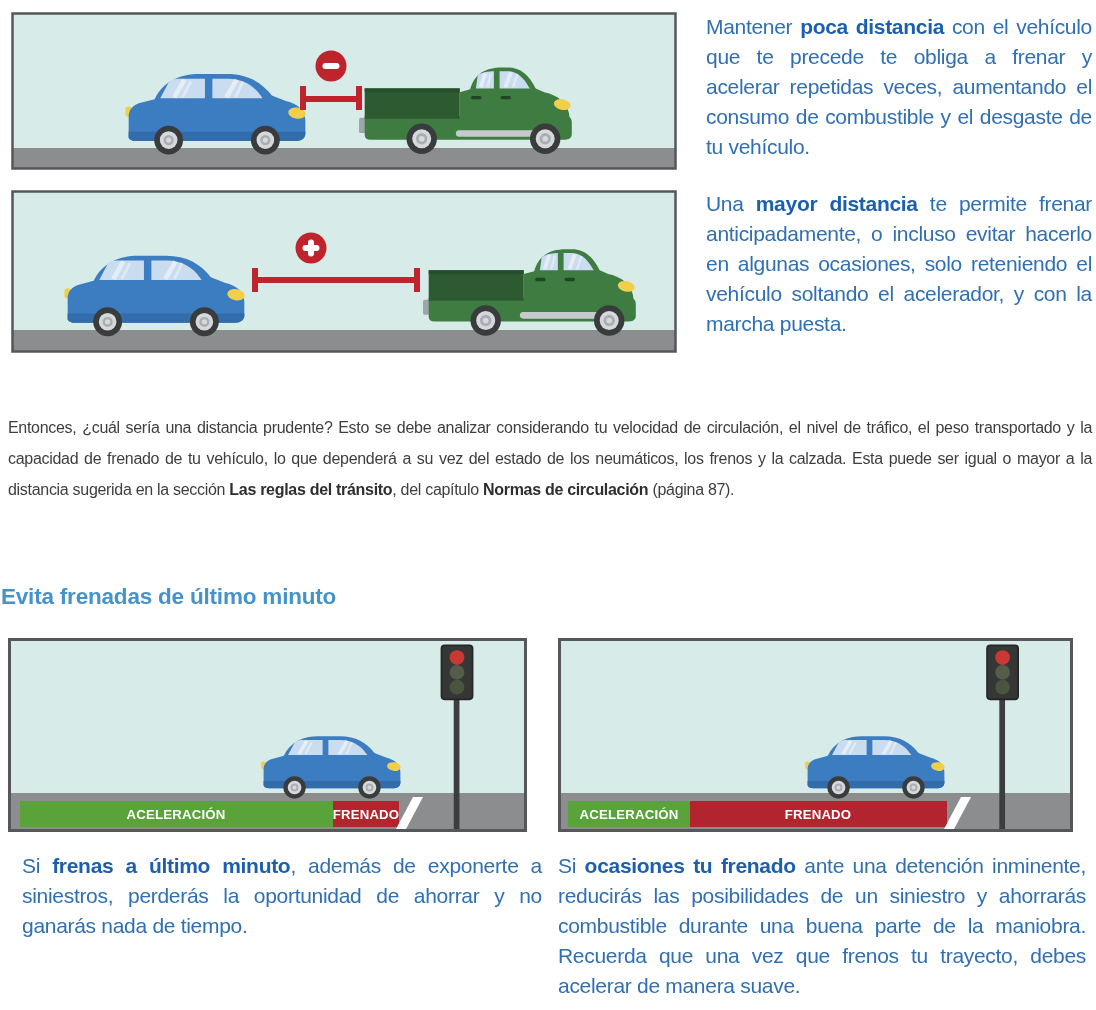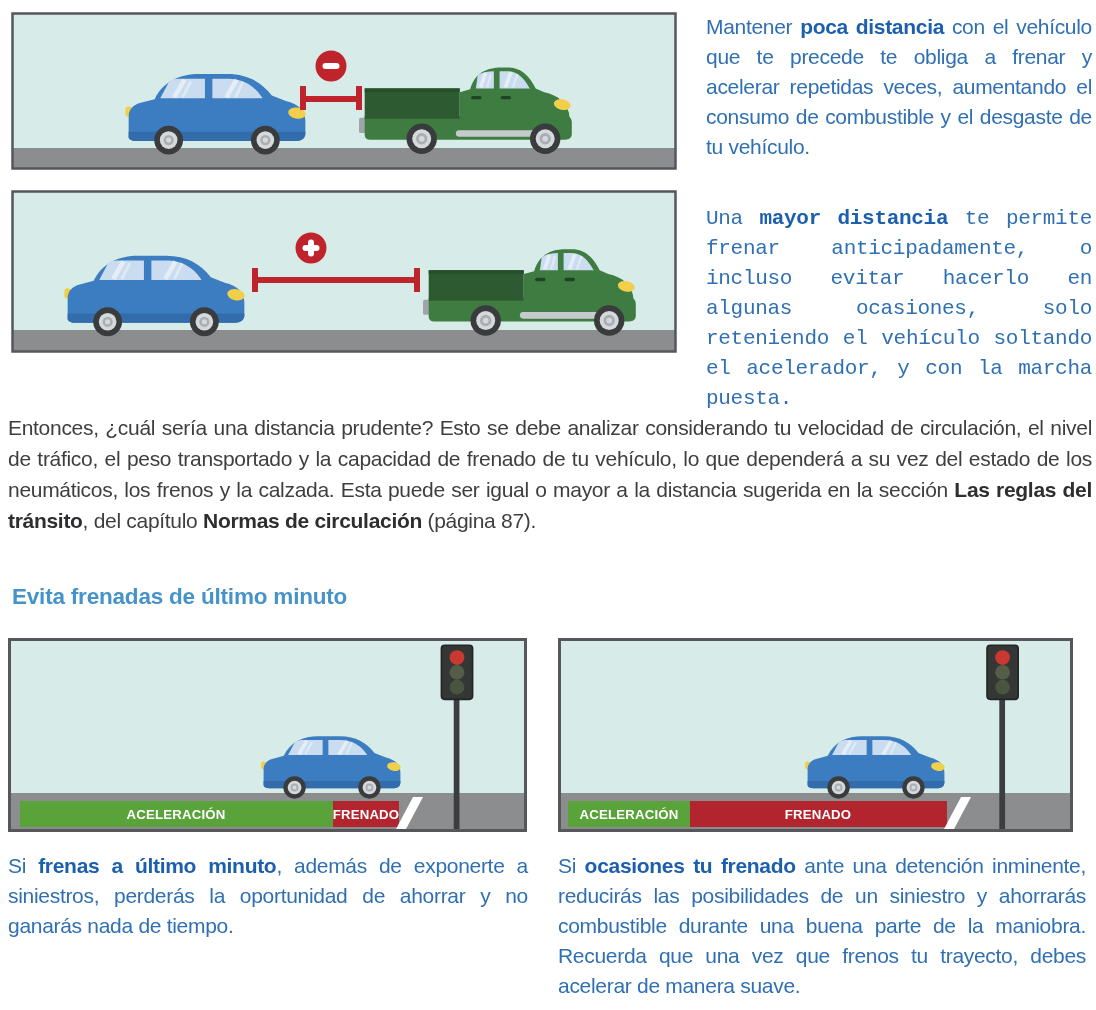--- a/index.html
+++ b/index.html
@@ -4,21 +4,21 @@
 <style>
   html,body { margin:0; padding:0; background:#ffffff; }
   .page {
     position:relative; width:1096px; height:1002px; background:#ffffff;
     font-family:"Liberation Sans", sans-serif; overflow:hidden;
   }
   .abs { position:absolute; }
   .par { text-align:justify; letter-spacing:-0.3px; }
   .par-blue { color:var(--paragraph-blue,#2f6fb3); font-size:21px; line-height:30px; }
   .par-blue b { color:var(--paragraph-blue-bold,#1b5fae); font-weight:700; }
-  .par-dark { color:var(--body-dark,#3e3e40); font-size:21px; line-height:31px; }
+  .par-dark { color:var(--body-dark,#3e3e40); font-size:16px; line-height:31px; }
   .par-dark b { color:#2e2e30; font-weight:700; }
   .heading { color:var(--heading-blue,#4593c9); font-size:22.5px; font-weight:700; letter-spacing:-0.2px; }
   .illus { display:block; }
   svg .bar-label {
     font-family:"Liberation Sans", sans-serif; font-weight:700;
     fill:#ffffff; font-size:13.2px; letter-spacing:0.2px;
   }
   .divider { background:var(--paragraph-blue,#2f6fb3); }
 </style>
 </head>
@@ -123,25 +123,25 @@
       <rect x="241" y="87" width="168" height="6"></rect>
     </g>
     <g>
       <circle cx="300" cy="58" r="15.5" fill="var(--marker-red,#bf242c)"></circle>
       <rect x="291.5" y="55" width="17" height="6" rx="3" fill="#ffffff"></rect>
       <rect x="297" y="49.5" width="6" height="17" rx="3" fill="#ffffff"></rect>
     </g>
     <rect x="1.5" y="1.5" width="663" height="160" fill="none" stroke="var(--illustration-border,#55575b)" stroke-width="2.5"></rect>
   </svg>
 
-  <div class="abs par par-blue" style="left:706px; top:204px; width:386px;font-family:Liberation Mono, monospace;"><span>Una </span><b>mayor distancia</b><span> te permite frenar anticipadamente, o incluso evitar hacerlo en algunas ocasiones, solo reteniendo el vehículo soltando el acelerador, y con la marcha puesta.</span></div>
+  <div class="abs par par-blue" style="left:706px; top:189px; width:386px;"><span>Una </span><b>mayor distancia</b><span> te permite frenar anticipadamente, o incluso evitar hacerlo en algunas ocasiones, solo reteniendo el vehículo soltando el acelerador, y con la marcha puesta.</span></div>
 
   <div class="abs par par-dark" style="left:8px; top:412px; width:1084px;"><span>Entonces, ¿cuál sería una distancia prudente? Esto se debe analizar considerando tu velocidad de circulación, el nivel de tráfico, el peso transportado y la capacidad de frenado de tu vehículo, lo que dependerá a su vez del estado de los neumáticos, los frenos y la calzada. Esta puede ser igual o mayor a la distancia sugerida en la sección </span><b>Las reglas del tránsito</b><span>, del capítulo </span><b>Normas de circulación</b><span> (página 87).</span></div>
 
-  <div class="abs heading" style="left:12px; top:584px;text-align:right;">Evita frenadas de último minuto</div>
+  <div class="abs heading" style="left:1px; top:584px;text-align:right;">Evita frenadas de último minuto</div>
 
   <svg class="abs illus" style="left:8px; top:638px;" width="519" height="194" viewBox="0 0 519 194">
     <rect x="1.5" y="1.5" width="516" height="191" fill="var(--illustration-bg,#d7ece9)"></rect>
     <rect x="2" y="155" width="515" height="37" fill="var(--road-gray,#8b8d8f)"></rect>
     <rect x="12" y="163" width="313" height="26" fill="var(--bar-green,#5aa33a)"></rect>
     <rect x="325" y="163" width="66" height="26" fill="var(--bar-red,#b2242e)"></rect>
     <text class="bar-label" x="168" y="181" text-anchor="middle">ACELERACIÓN</text>
     <text class="bar-label" x="358" y="181" text-anchor="middle">FRENADO</text>
     <polygon points="405,159 415,159 398,191 388,191" fill="#ffffff"></polygon>
     <use href="#traffic-light" transform="translate(424.4,4) scale(0.82)"></use>
@@ -155,19 +155,19 @@
     <rect x="10" y="163" width="122" height="26" fill="var(--bar-green,#5aa33a)"></rect>
     <rect x="132" y="163" width="257" height="26" fill="var(--bar-red,#b2242e)"></rect>
     <text class="bar-label" x="71" y="181" text-anchor="middle">ACELERACIÓN</text>
     <text class="bar-label" x="260" y="181" text-anchor="middle">FRENADO</text>
     <polygon points="403,159 413,159 396,191 386,191" fill="#ffffff"></polygon>
     <use href="#traffic-light" transform="translate(420,4) scale(0.82)"></use>
     <use href="#car-blue" transform="translate(246,92.6) scale(0.72)"></use>
     <rect x="1.5" y="1.5" width="512" height="191" fill="none" stroke="var(--illustration-border,#55575b)" stroke-width="3"></rect>
   </svg>
 
-  <div class="abs par par-blue" style="left:8px; top:851px; width:520px;"><span>Si </span><b>frenas a último minuto</b><span>, además de exponerte a siniestros, perderás la oportunidad de ahorrar y no ganarás nada de tiempo.</span></div>
+  <div class="abs par par-blue" style="left:22px; top:851px; width:520px;"><span>Si </span><b>frenas a último minuto</b><span>, además de exponerte a siniestros, perderás la oportunidad de ahorrar y no ganarás nada de tiempo.</span></div>
 
   <div class="abs par par-blue" style="left:558px; top:851px; width:528px;"><span>Si </span><b>ocasiones tu frenado</b><span> ante una detención inminente, reducirás las posibilidades de un siniestro y ahorrarás combustible durante una buena parte de la maniobra. Recuerda que una vez que frenos tu trayecto, debes acelerar de manera suave.</span></div>
 
   <div class="abs divider" style="left:558px; top:1007px; width:528px; height:3px;"></div>
 
 </div>
 
 </body></html>

